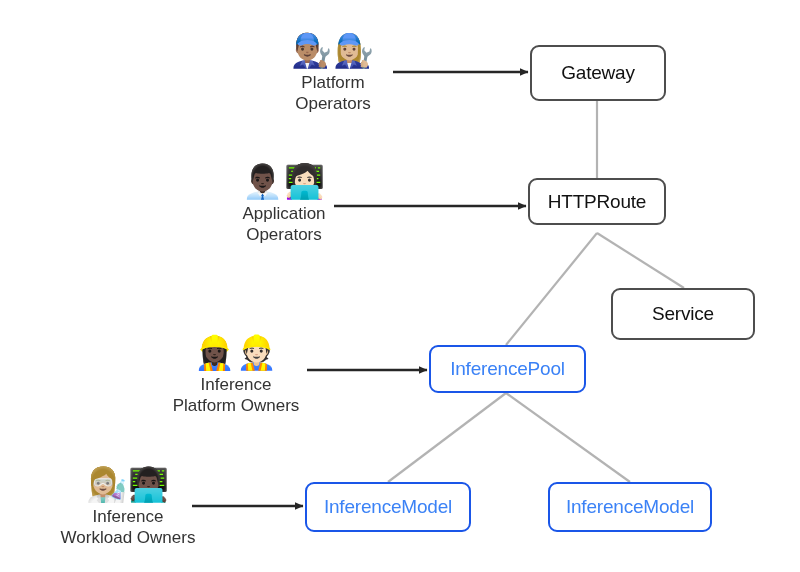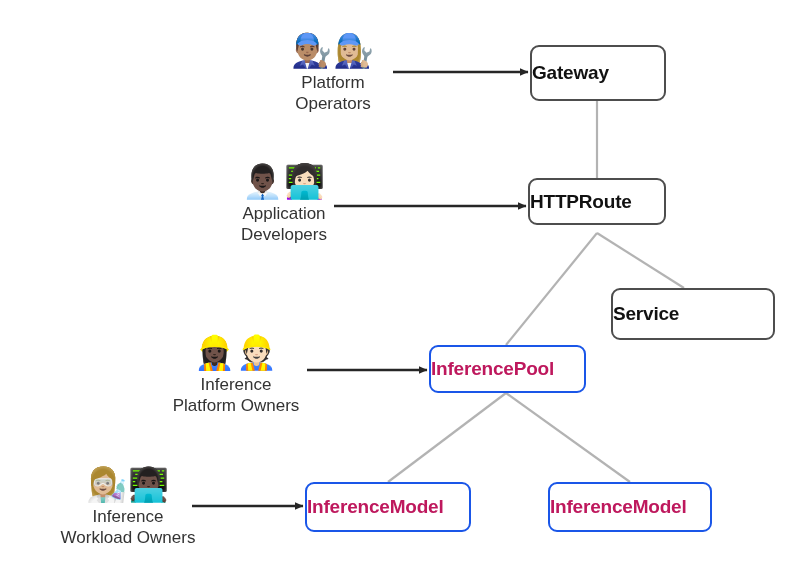--- a/index.html
+++ b/index.html
@@ -20,35 +20,35 @@
     left: 0;
     top: 0;
     width: 800px;
     height: 572px;
   }
   .node {
     position: absolute;
     box-sizing: border-box;
     display: flex;
     align-items: center;
-    justify-content: flex-start;
+    justify-content: center;
     background: #ffffff;
     border-radius: 9px;
-    font-weight: bold;
+    font-weight: normal;
     letter-spacing: -0.2px;
     white-space: nowrap;
   }
   .node.dark {
     border: 2px solid #4d4d4d;
     color: #111111;
     font-size: 19px;
   }
   .node.blue {
     border: 2px solid #1a56e8;
-    color: #be185d;
+    color: #3b82f6;
     font-size: 19px;
   }
   .actor {
     position: absolute;
     display: flex;
     flex-direction: column;
     align-items: center;
     text-align: center;
   }
   .actor-emoji {
@@ -92,21 +92,21 @@
       </g>
   </svg>
 
   <div id="nodes-layer">
       <div class="node dark" style="left: 530px; top: 45px; width: 136px; height: 56px;">
         <span>Gateway</span>
       </div>
       <div class="node dark" style="left: 528px; top: 178px; width: 138px; height: 47px;">
         <span>HTTPRoute</span>
       </div>
-      <div class="node dark" style="left: 611px; top: 288px; width: 164px; height: 52px;">
+      <div class="node dark" style="left: 611px; top: 288px; width: 144px; height: 52px;">
         <span>Service</span>
       </div>
       <div class="node blue" style="left: 429px; top: 345px; width: 157px; height: 48px;">
         <span>InferencePool</span>
       </div>
       <div class="node blue" style="left: 305px; top: 482px; width: 166px; height: 50px;">
         <span>InferenceModel</span>
       </div>
       <div class="node blue" style="left: 548px; top: 482px; width: 164px; height: 50px;">
         <span>InferenceModel</span>
@@ -114,21 +114,21 @@
     </div>
   <div id="actors-layer">
       <div class="actor" style="left: 283px; top: 32px; width: 100px;">
         <div class="actor-emoji">👨🏽‍🔧👩🏼‍🔧</div>
         <div class="actor-label">Platform
 Operators</div>
       </div>
       <div class="actor" style="left: 222px; top: 163px; width: 124px;">
         <div class="actor-emoji">👨🏿‍💼👩🏻‍💻</div>
         <div class="actor-label">Application
-Developers</div>
+Operators</div>
       </div>
       <div class="actor" style="left: 160px; top: 334px; width: 152px;">
         <div class="actor-emoji">👷🏿‍♀️👷🏻</div>
         <div class="actor-label">Inference
 Platform Owners</div>
       </div>
       <div class="actor" style="left: 48px; top: 466px; width: 160px;">
         <div class="actor-emoji">👩🏼‍🔬👨🏿‍💻</div>
         <div class="actor-label">Inference
 Workload Owners</div>

